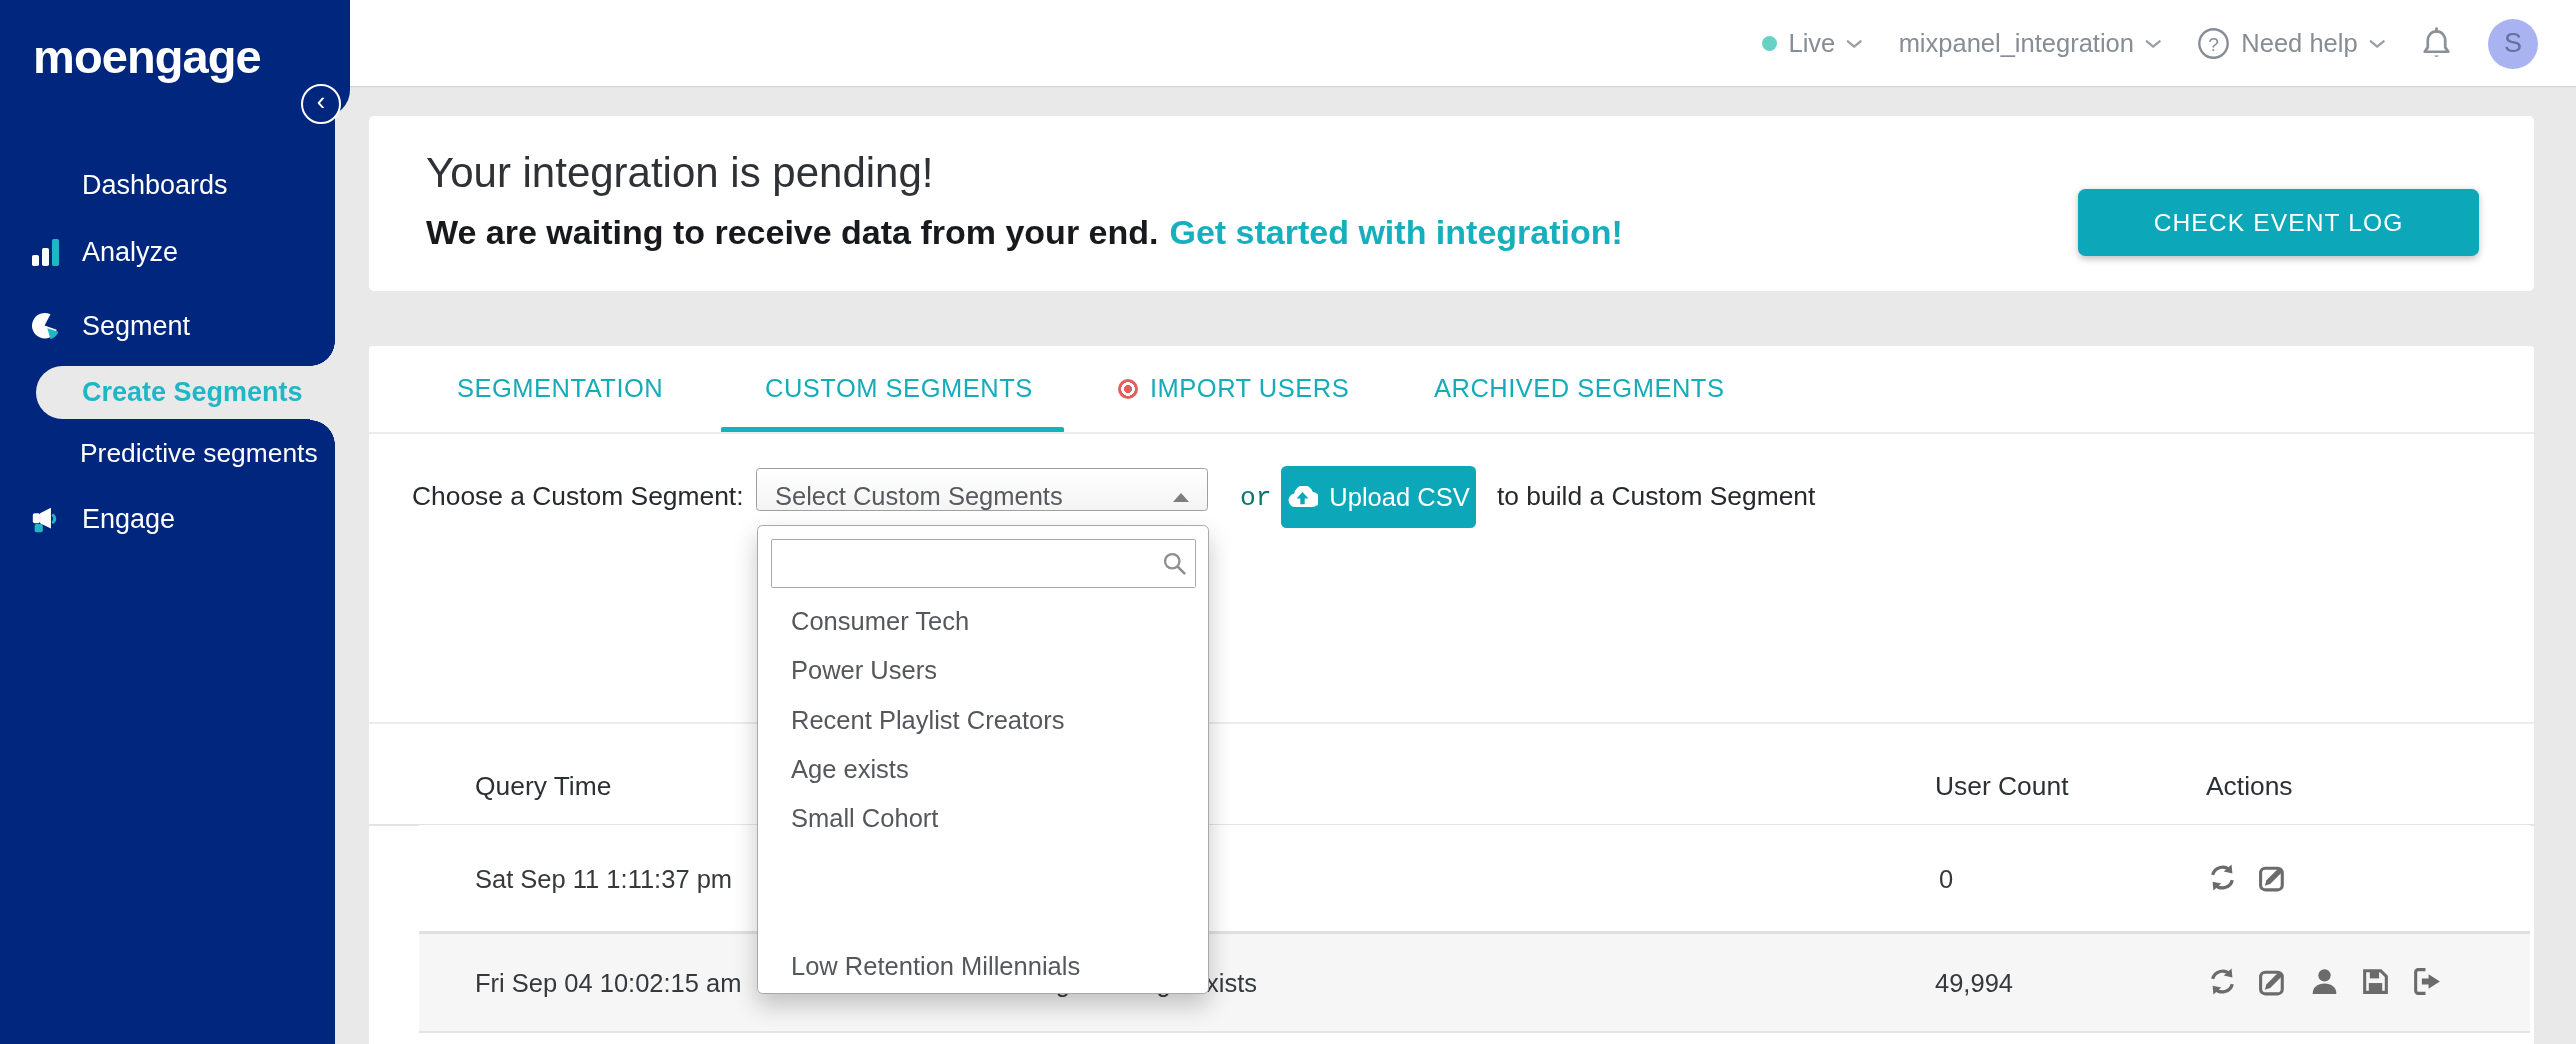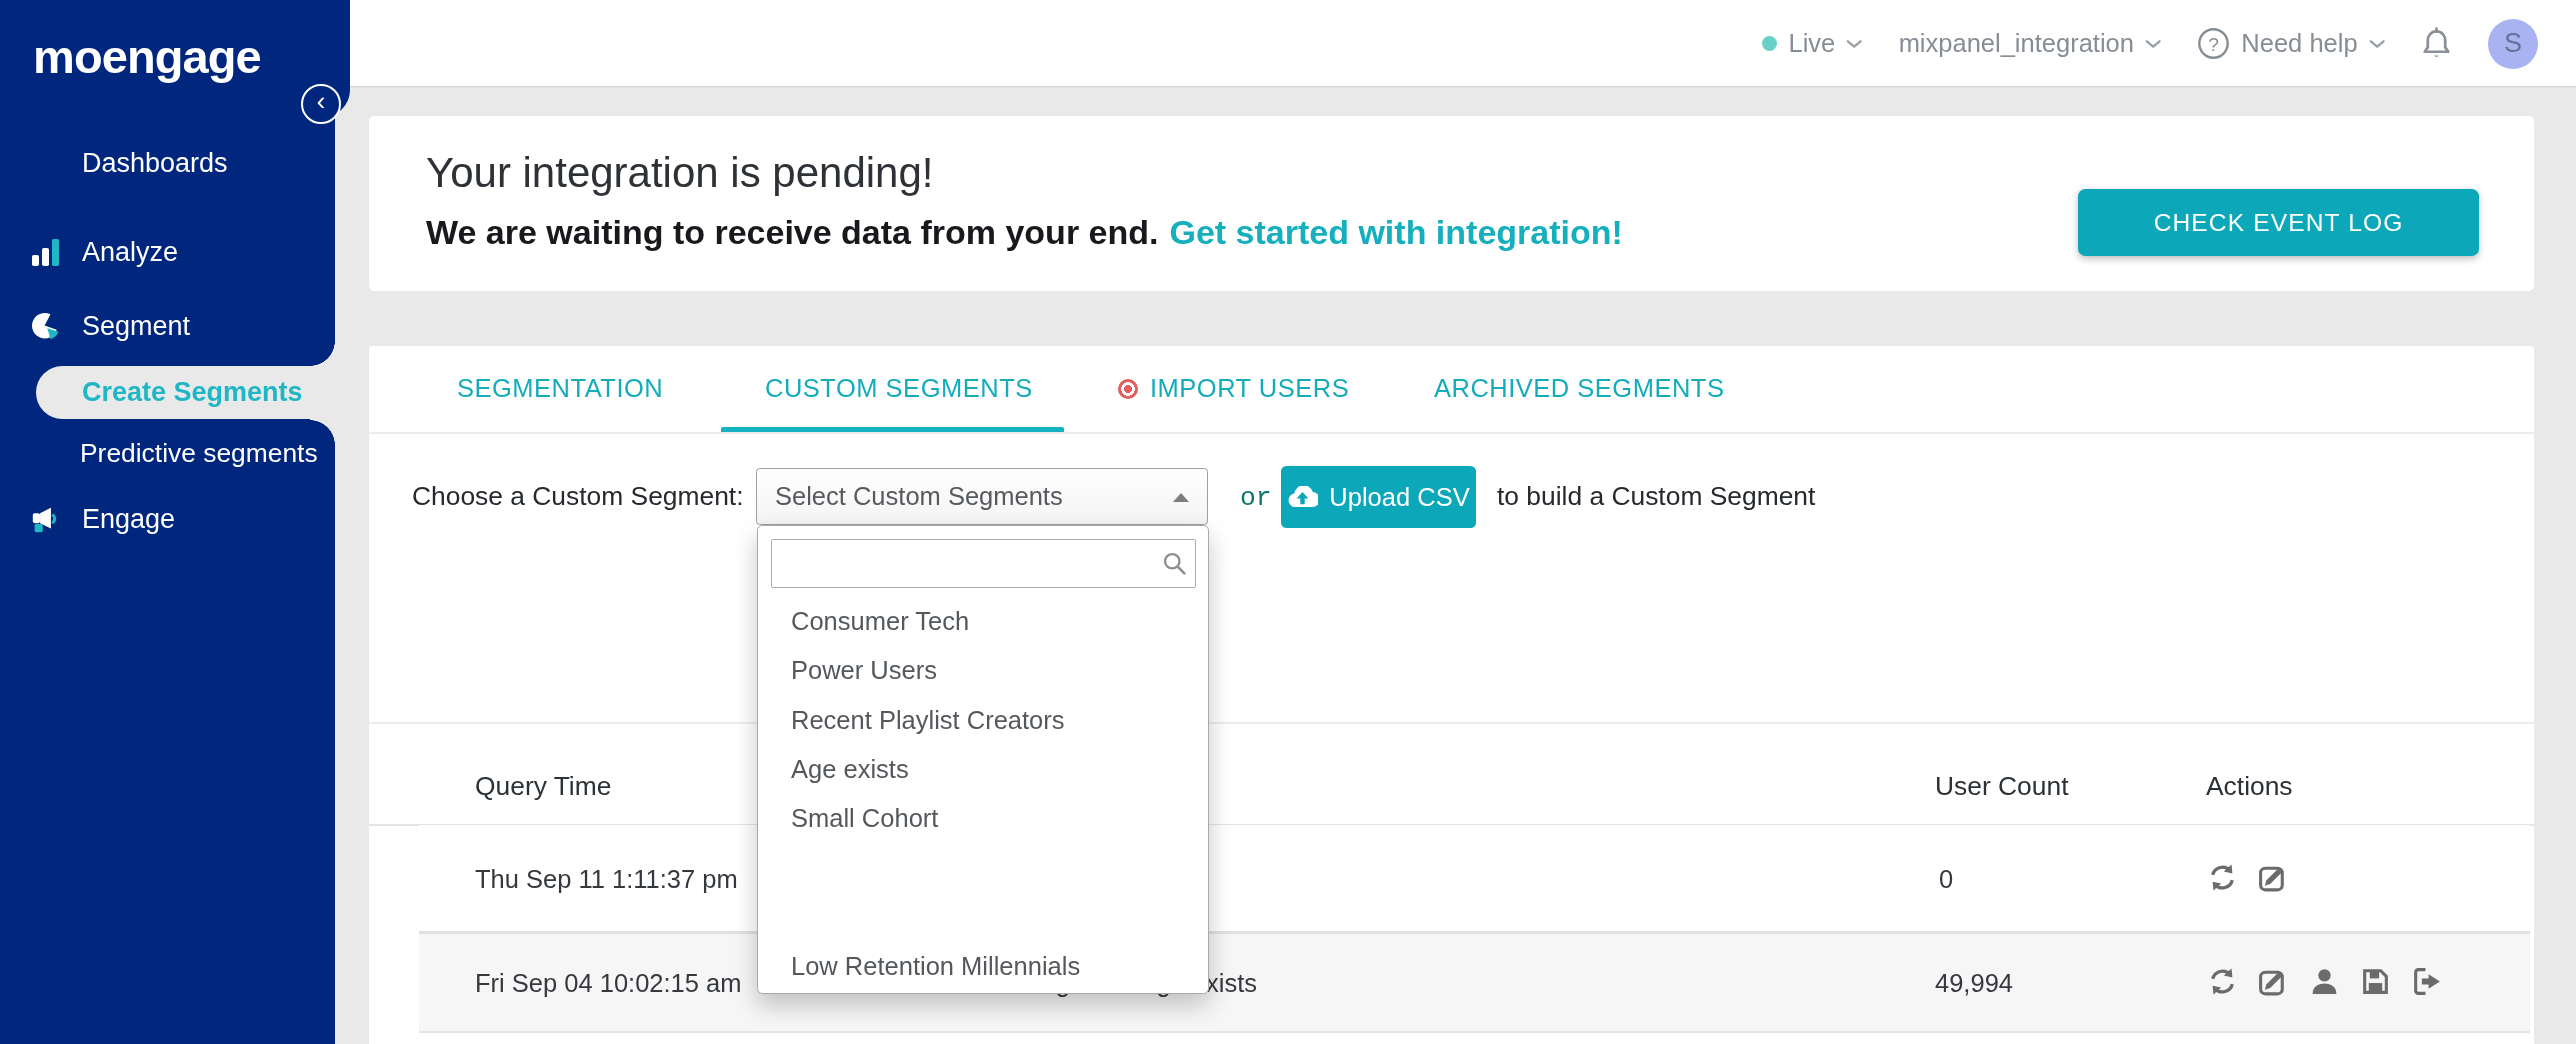--- a/index.html
+++ b/index.html
@@ -28,21 +28,21 @@
   
   .main-card { position:absolute; left:369px; top:346px; width:2165px; height:698px; background:#fff; border-radius:3.6px 3.6px 0 0; }
   .tab { position:absolute; top:28px; font-size:25.5px; letter-spacing:0.5px; color:#15acba; font-weight:500; cursor:pointer; }
   .tab-import { display:flex; align-items:center; gap:12px; }
   .target-dot { width:20px; height:20px; border-radius:50%;
                 background:radial-gradient(circle at 50% 50%, #e25f5f 0 4.1px, #fff 4.1px 6.8px, #e25f5f 6.8px 10px); }
   .tab-underline { position:absolute; left:352px; top:81px; width:343px; height:6.4px; background:#12b2c0; border-radius:1.8px; }
   .tabs-border { position:absolute; left:0; top:86px; width:2165px; height:1.8px; background:#ececec; }
 
   .chooser-label { position:absolute; left:43px; top:135px; font-size:26.4px; color:#26292d; }
-  .select-box { position:absolute; left:387px; top:122px; width:452px; height:57px; border:0.9px solid #9f9f9f;
+  .select-box { position:absolute; left:387px; top:122px; width:452px; height:43px; border:0.9px solid #9f9f9f;
                 border-radius:3.6px; background:linear-gradient(to bottom,#ffffff,#f4f4f4); cursor:pointer; }
   .select-value { position:absolute; left:18px; top:0; line-height:55px; font-size:25.5px; color:#56595d; }
   .select-arrow { position:absolute; right:18px; top:24px; width:0; height:0;
                   border-left:8.2px solid transparent; border-right:8.2px solid transparent; border-bottom:9px solid #7d7d7d; }
   .or-text { position:absolute; left:871px; top:137px; font-size:26.4px; color:#0f766e;font-family:Liberation Mono, monospace; }
   .upload-btn { position:absolute; left:912px; top:120px; width:195px; height:62px; background:#0ca8ba; color:#fff;
                 border:none; border-radius:5.5px; font-size:25.5px; font-family:inherit; display:flex; align-items:center;
                 justify-content:center; gap:11px; cursor:pointer; }
   .suffix-text { position:absolute; left:1128px; top:135px; font-size:26.4px; color:#26292d; }
 
@@ -169,21 +169,21 @@
   <span class="suffix-text">to build a Custom Segment</span>
 
   <div class="divider" style="left:0; top:376px; width:2165px;"></div>
 
   <span class="col-head" style="left:106px;">Query Time</span>
   <span class="col-head" style="left:1566px;">User Count</span>
   <span class="col-head" style="left:1837px;">Actions</span>
   <div class="divider" style="left:0; top:478px; width:2165px; background:#e4e4e4;"></div>
 
   <div class="trow" style="top:479px; height:106px; background:#fff;">
-    <span class="cell" style="left:56px; top:40px;">Thu Sep 11 1:11:37 pm</span>
+    <span class="cell" style="left:56px; top:40px;">Sat Sep 11 1:11:37 pm</span>
     <span class="cell" style="left:420px; top:40px;"></span>
     <span class="cell" style="left:1520px; top:40px;">0</span>
     <span class="actions" style="left:1787px; top:36px;">
       <svg class="aicon" viewBox="0 0 32 32">
         <path d="M6.5 13.5a10 10 0 0 1 16.8-4.6" fill="none" stroke="#6b6b6b" stroke-width="3.2"></path>
         <path d="M25.5 18.5a10 10 0 0 1-16.8 4.6" fill="none" stroke="#6b6b6b" stroke-width="3.2"></path>
         <polygon points="24.8,3.5 25.6,12 17.2,10.2" fill="#6b6b6b"></polygon>
         <polygon points="7.2,28.5 6.4,20 14.8,21.8" fill="#6b6b6b"></polygon>
       </svg>
       <svg class="aicon" viewBox="0 0 32 32">
@@ -244,21 +244,21 @@
 </div>
 
 <aside class="sidebar">
   <div class="logo-box">
     <span class="logo-text">moengage</span>
   </div>
   <div class="collapse-btn">
     <span>‹</span>
   </div>
 
-  <div class="nav-item" style="top:136px;text-align:right;">
+  <div class="nav-item" style="top:158px;text-align:right;">
     <span class="nav-icon grid-icon">
       <span></span>
         <span class="t"></span>
         <span></span>
         <span></span>
     </span>
     <span>Dashboards</span>
   </div>
 
   <div class="nav-item" style="top:225px;">

